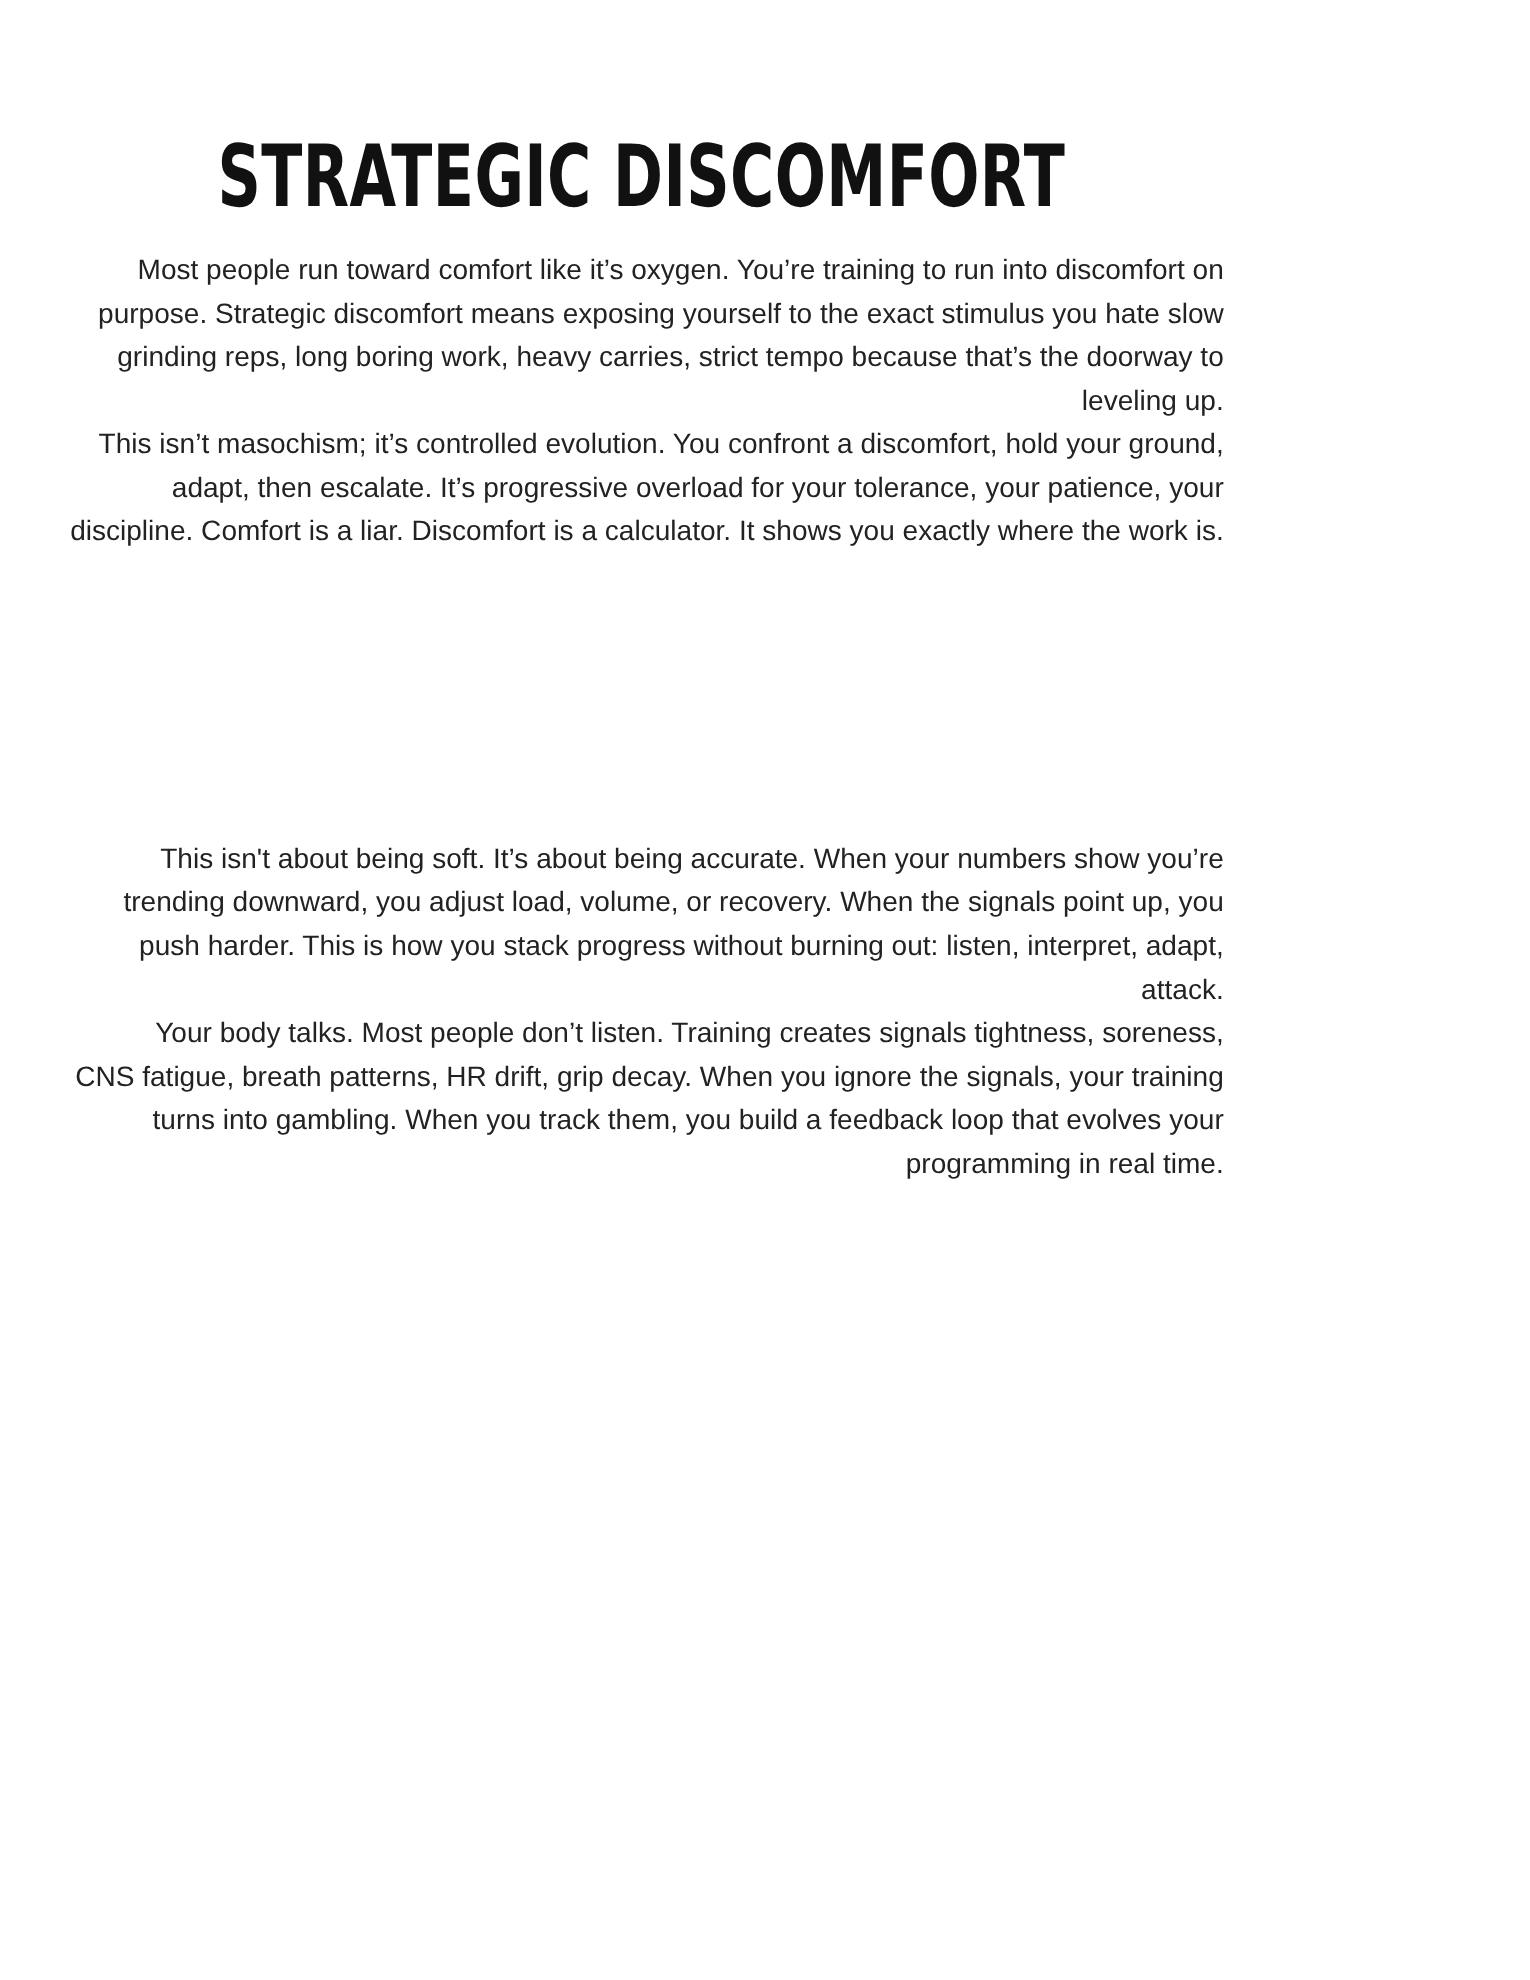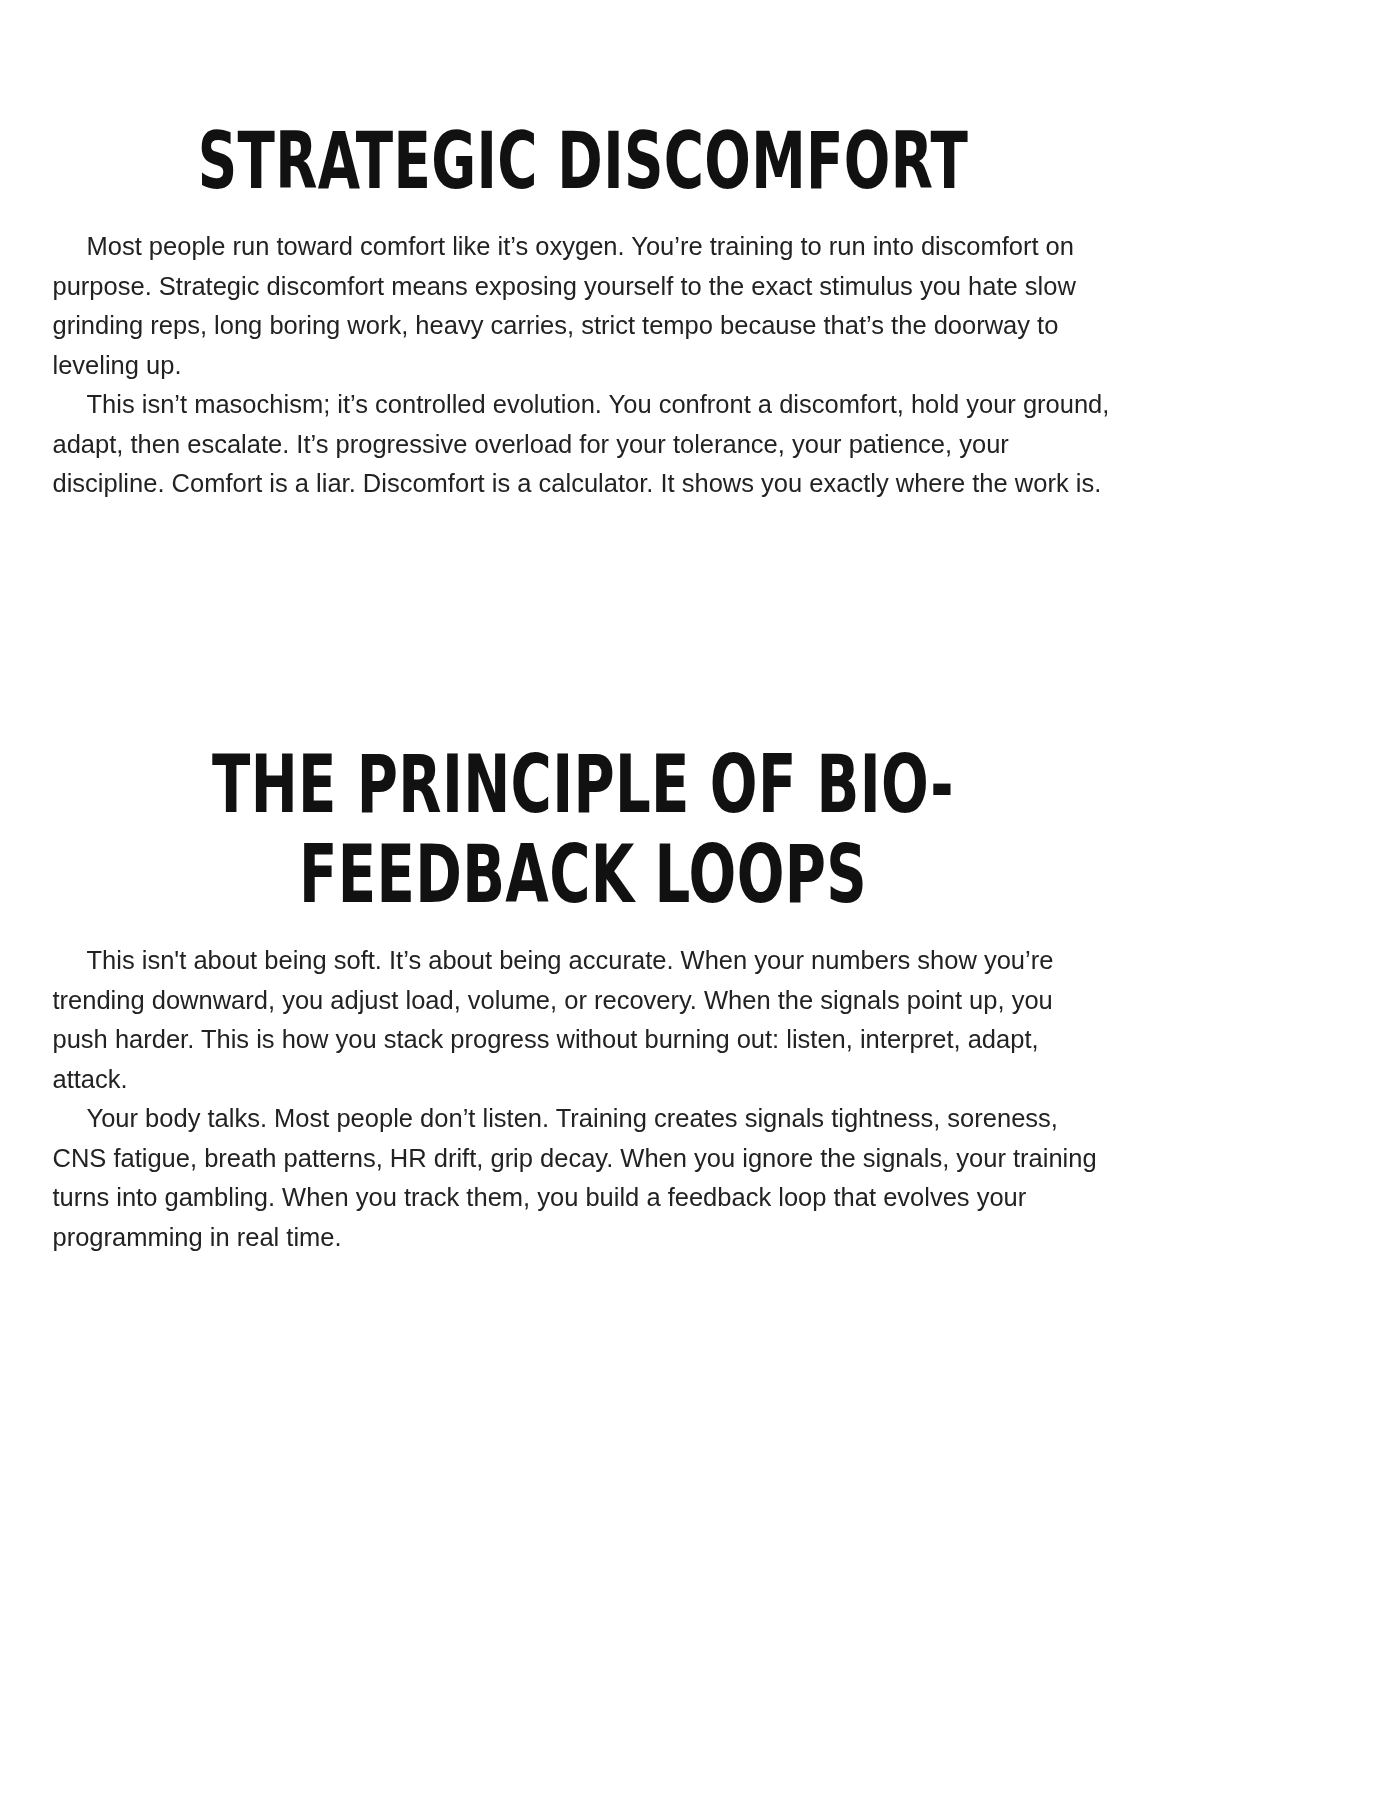--- a/index.html
+++ b/index.html
@@ -41,21 +41,21 @@
   .title-1 {
     font-size: 78px;
   }
   .title-2 {
     font-size: 80px;
   }
   .body-block {
     font-size: 25.5px;
     line-height: 1.55;
     color: #222222;
-    text-align: left;
+    text-align: right;
     margin: 0;
   }
   .body-block p {
     margin: 0;
     text-indent: 34px;
   }
   .gap-large {
     height: 236px;
   }
   .gap-title-body {
@@ -75,23 +75,20 @@
 
     <div class="gap-title-body"></div>
 
     <div class="body-block">
       <p>Most people run toward comfort like it’s oxygen. You’re training to run into discomfort on purpose. Strategic discomfort means exposing yourself to the exact stimulus you hate slow grinding reps, long boring work, heavy carries, strict tempo because that’s the doorway to leveling up.</p>
       <p>This isn’t masochism; it’s controlled evolution. You confront a discomfort, hold your ground, adapt, then escalate. It’s progressive overload for your tolerance, your patience, your discipline. Comfort is a liar. Discomfort is a calculator. It shows you exactly where the work is.</p>
     </div>
 
     <div class="gap-large"></div>
 
-    <div class="title2-wrap">
-      <h1 class="section-title title-2">THE PRINCIPLE OF BIO-FEEDBACK LOOPS</h1>
-    </div>
 
     <div class="gap-title-body"></div>
 
     <div class="body-block">
       <p>This isn't about being soft. It’s about being accurate. When your numbers show you’re trending downward, you adjust load, volume, or recovery. When the signals point up, you push harder. This is how you stack progress without burning out: listen, interpret, adapt, attack.</p>
       <p>Your body talks. Most people don’t listen. Training creates signals tightness, soreness, CNS fatigue, breath patterns, HR drift, grip decay. When you ignore the signals, your training turns into gambling. When you track them, you build a feedback loop that evolves your programming in real time.</p>
     </div>
 
   </div>
 </div>

